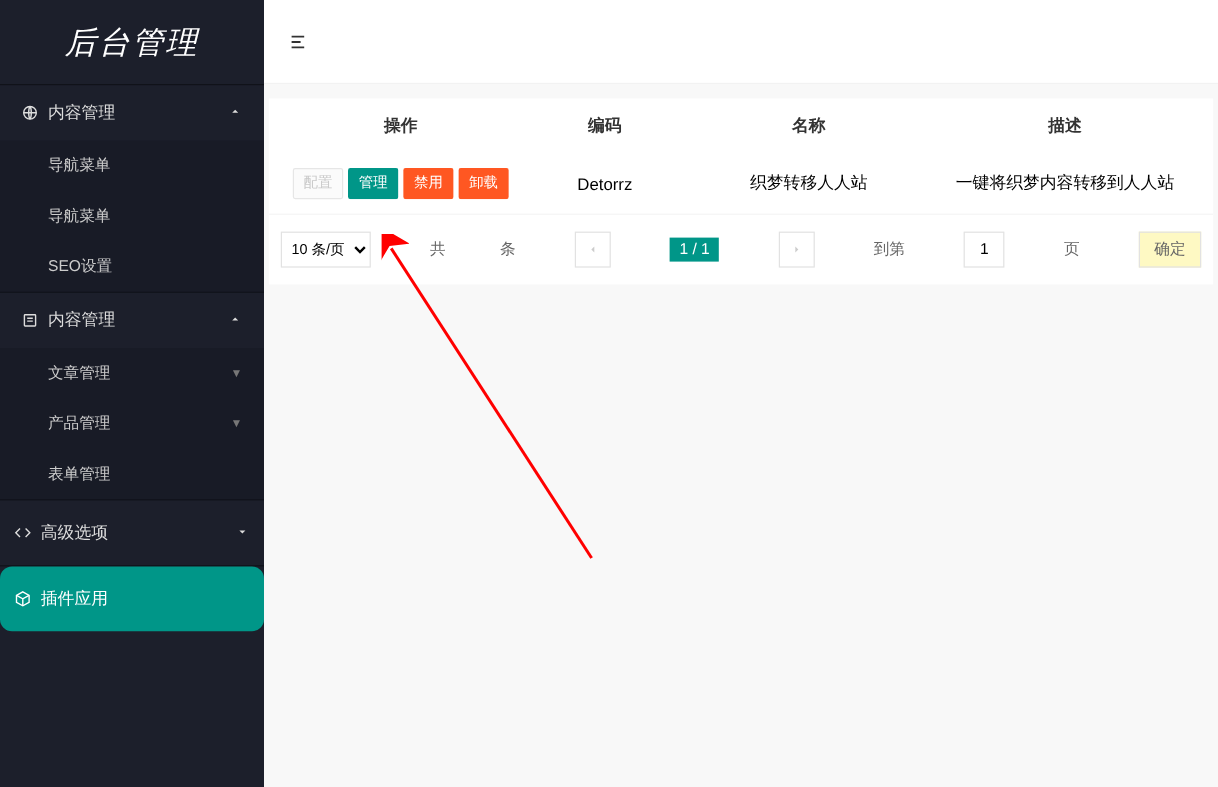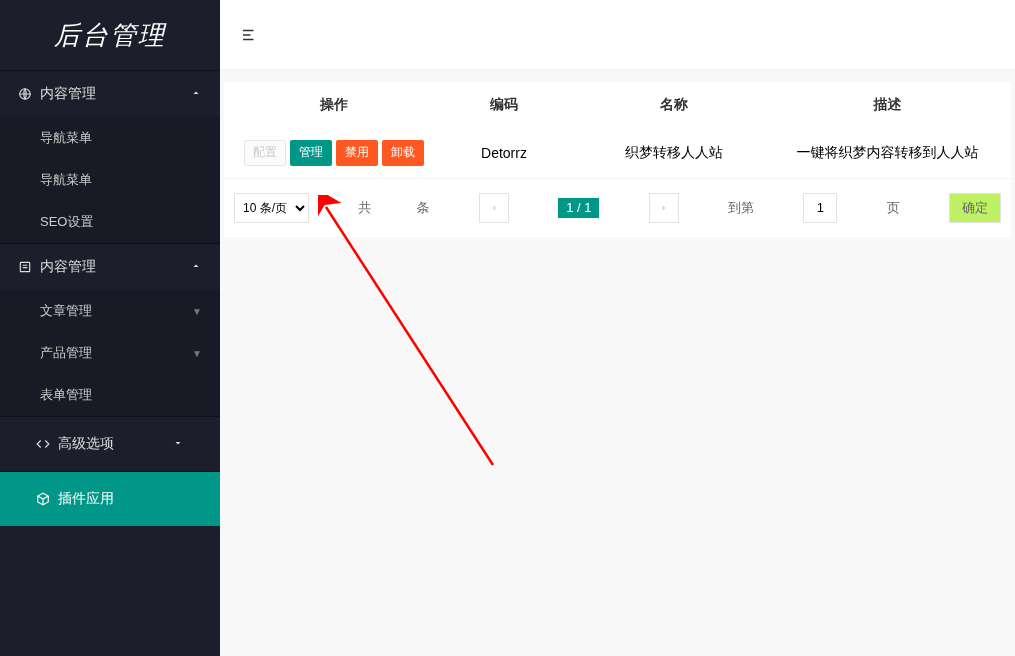--- a/index.html
+++ b/index.html
@@ -9,22 +9,22 @@
 .logo { height: 70px; display: flex; align-items: center; justify-content: center; font-size: 26px; font-weight: 300; letter-spacing: 2px; color: #fff; font-family: "SimHei", sans-serif; font-style: italic; }
 .menu-group { border-top: 1px solid #101219; }
 .menu-header { display: flex; align-items: center; padding: 14px 18px; cursor: pointer; color: #ddd; font-size: 14px; }
 .menu-header .icon-slot { width: 22px; display: inline-flex; align-items: center; }
 .menu-header .label { flex: 1; }
 .menu-header .chevron { width: 14px; text-align: right; }
 .submenu { background: #181b26; }
 .submenu-item { display: flex; align-items: center; padding: 12px 18px 12px 40px; cursor: pointer; color: #ccc; font-size: 13px; }
 .submenu-item .label { flex: 1; }
 .submenu-chevron { font-size: 10px; color: #777; }
-.menu-header.active { background: #009688; color: #fff; }
-.menu-group.single .menu-header { padding: 18px 36px; }
+.menu-header.active { background: #009688; color: #fff; border-radius: 10px; }
+.menu-group.single .menu-header { padding: 18px 12px; }
 
 .topbar { position: absolute; left: 220px; top: 0; right: 0; height: 70px; background: #fff; border-bottom: 1px solid #f2f2f2; display: flex; align-items: center; padding: 0 20px; }
 .toggle-btn { cursor: pointer; color: #333; font-size: 18px; display: flex; align-items: center; }
 
 .content { position: absolute; left: 220px; top: 70px; right: 0; bottom: 0; background: #f8f8f8; padding: 12px 0 0 0; }
 .tabs-card { margin: 0 4px; background: #fff; }
 .tabs { display: flex; border-bottom: 1px solid #eee; padding: 0 12px; }
 .tab { padding: 12px 18px; cursor: pointer; color: #333; font-size: 14px; }
 .tab.active { color: #009688; border-bottom: 2px solid #009688; margin-bottom: -1px; }
 
@@ -39,21 +39,21 @@
 
 .btn-sm { display: inline-block; padding: 4px 8px; font-size: 12px; border-radius: 2px; cursor: pointer; color: #fff; border: 1px solid transparent; line-height: 1.3; }
 .btn-disabled { background: #fbfbfb; border: 1px solid #e6e6e6; color: #c9c9c9; cursor: not-allowed; }
 .btn-teal { background: #009688; }
 
 .pager { display: flex; align-items: center; gap: 0; padding: 14px 10px; color: #666; font-size: 13px; justify-content: space-between; }
 .pager select { height: 30px; border: 1px solid #e2e2e2; padding: 0 4px; font-size: 12px; background: #fff; }
 .pager .pg-btn { width: 30px; height: 30px; border: 1px solid #e2e2e2; display: inline-flex; align-items: center; justify-content: center; color: #ccc; cursor: pointer; background: #fff; }
 .pager .pg-current { background: #009688; border-color: #009688; color: #fff; padding: 0 8px; height: 20px; display: inline-flex; align-items: center; font-size: 13px; }
 .pager input { width: 34px; height: 30px; border: 1px solid #e2e2e2; text-align: center; font-size: 13px; }
-.pager .confirm { height: 30px; border: 1px solid #e2e2e2; padding: 0 12px; background: #bef264; cursor: pointer; display: inline-flex; align-items: center; }
+.pager .confirm { height: 30px; border: 1px solid #e2e2e2; padding: 0 12px; background: #fef9c3; cursor: pointer; display: inline-flex; align-items: center; }
 
 .arrow-annotation { position: absolute; pointer-events: none; }
 .chev-svg { width: 12px; height: 12px; }
 </style>
 </head>
 <body>
 
 <div class="sidebar">
   <div class="logo">后台管理</div>
 

